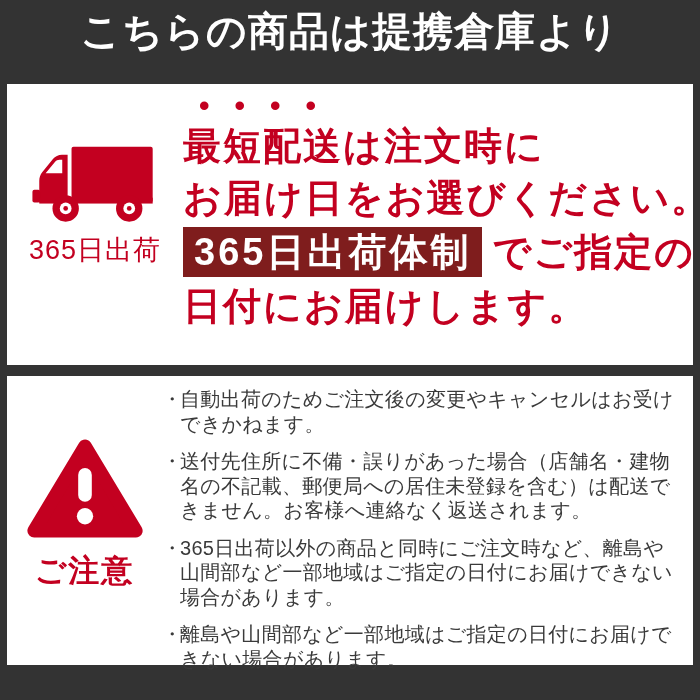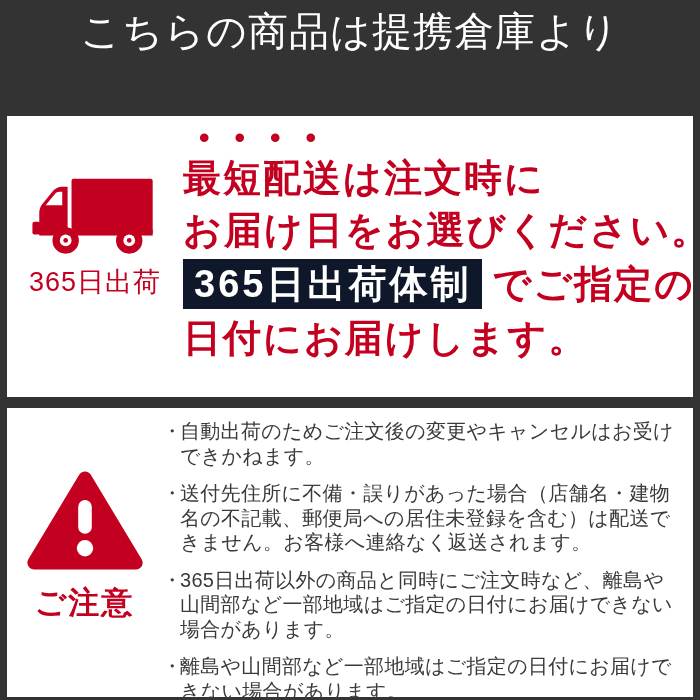--- a/index.html
+++ b/index.html
@@ -10,24 +10,24 @@
   }
   .frame {
     width: 700px; height: 700px;
     background: #333333;
     display: flex; flex-direction: column;
     overflow: hidden;
   }
 
   
   .header {
-    height: 116px;
+    height: 84px;
     color: #ffffff;
     text-align: center;
-    font-weight: normal;
+    font-weight: bold;
     font-size: 40px;
     line-height: 49px;
     padding-top: 7px;
     letter-spacing: 1px;
   }
 
   
   .panel { background: #ffffff; margin: 0 7px; }
   .shipping-panel { height: 281px; display: flex; flex-direction: column; }
   .caution-panel { margin-top: 11px; height: 289px; display: flex; }
@@ -50,21 +50,21 @@
     font-size: 30px; line-height: 24px; height: 26px;
     letter-spacing: 25px; margin-left: 16px;
   }
   .red-h {
     color: #c30020; font-weight: bold;
     font-size: 38px; line-height: 52px; letter-spacing: 2px;
     white-space: nowrap;
   }
   .badge-row { display: flex; align-items: center; margin: 2px 0; }
   .badge {
-    background: #0f172a; color: #ffffff;
+    background: #7f1d1d; color: #ffffff;
     font-weight: bold; font-size: 38px; line-height: 48px;
     padding: 1px 11px; letter-spacing: 3px; white-space: nowrap;
   }
   .badge-suffix { margin-left: 10px; }
   .ship-note {
     text-align: center;
     color: #3a3a3a;
     font-size: 21px;
     padding-bottom: 13px;
     letter-spacing: 0.5px;

